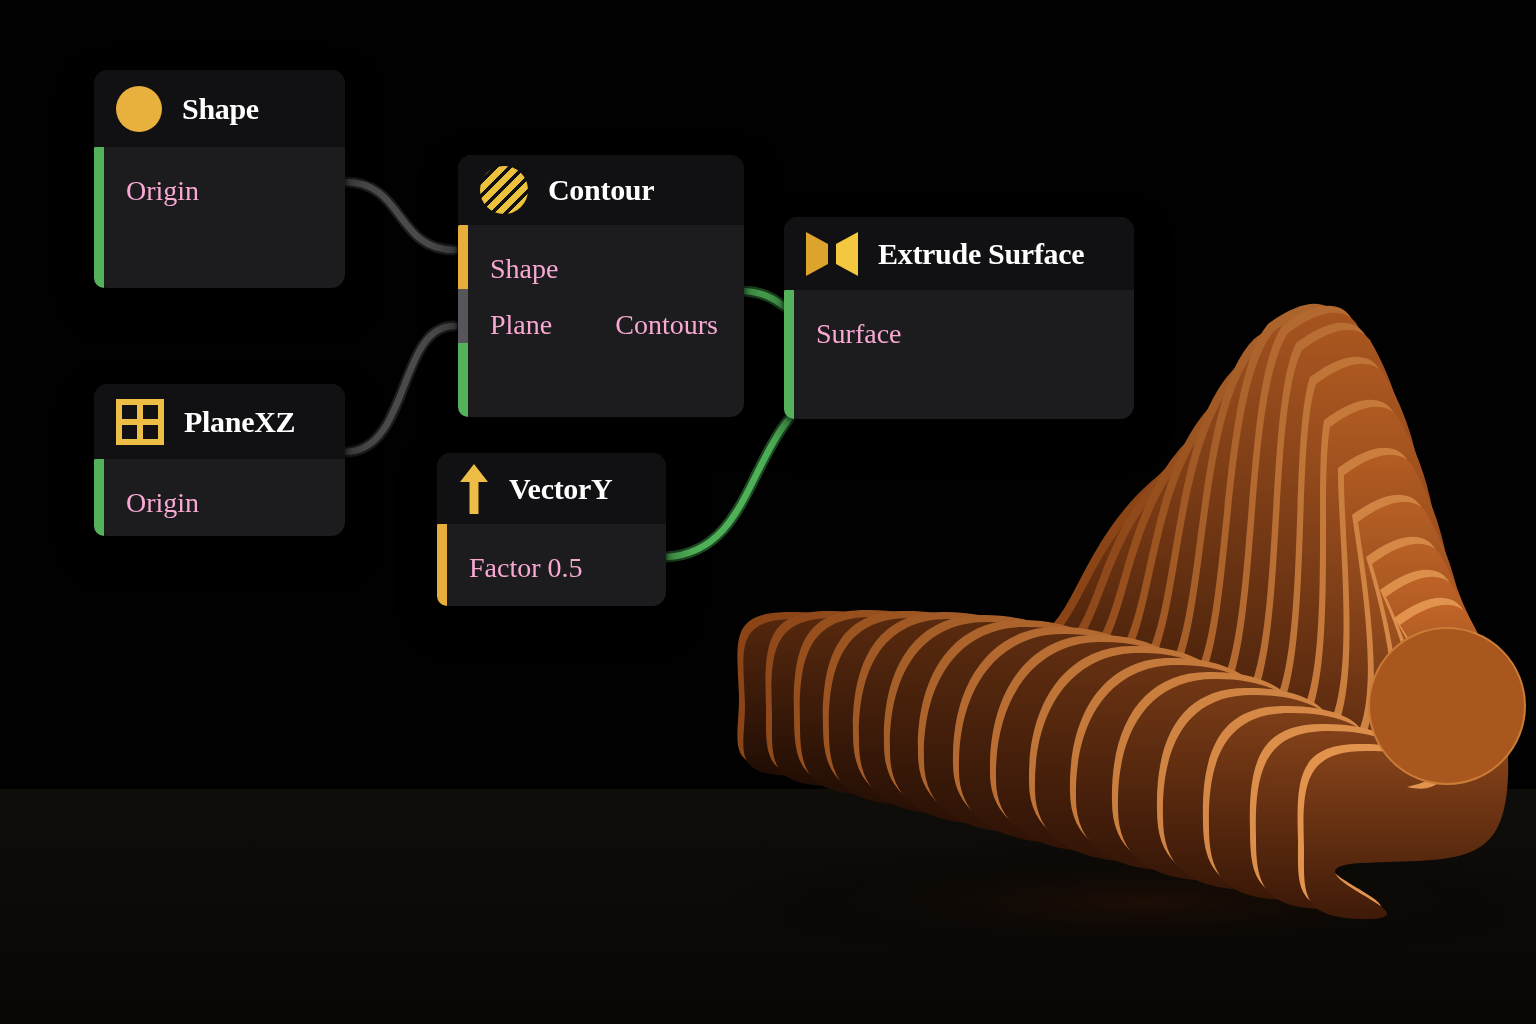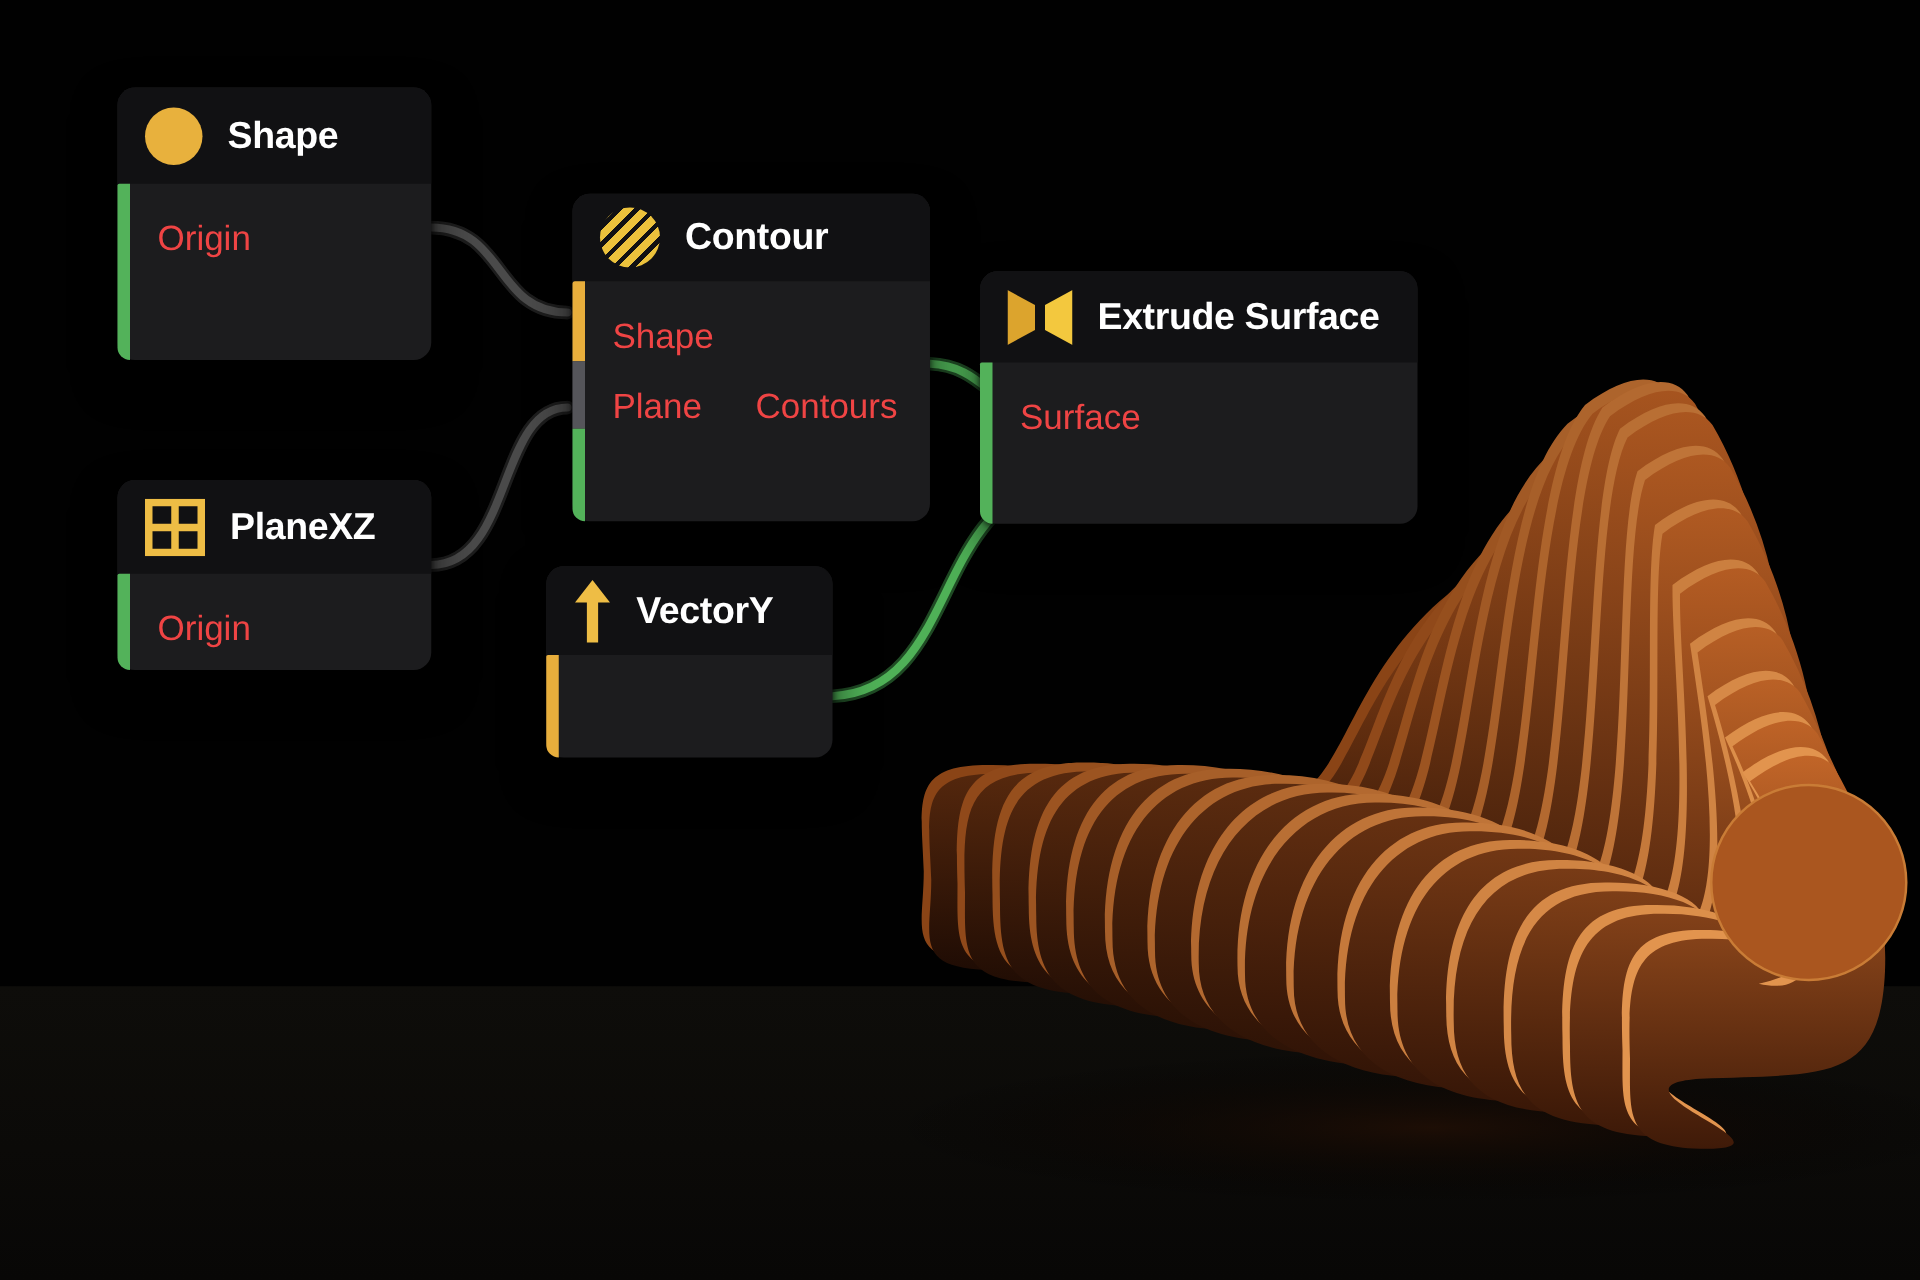--- a/index.html
+++ b/index.html
@@ -1,30 +1,30 @@
 <!DOCTYPE html>
 <html><head>
 <meta charset="utf-8">
 <style>
   html,body{margin:0;padding:0;background:#000;}
   .stage{position:relative;width:1536px;height:1024px;background:#010101;overflow:hidden;
-         font-family:Liberation Sans, sans-serif;}
+         font-family:Liberation Serif, serif;}
   .floor{position:absolute;left:0;top:789px;right:0;bottom:0;
          background:linear-gradient(180deg,#0e0d0a 0%,#0b0a08 55%,#080706 100%);}
   svg.scene{position:absolute;left:0;top:0;}
 
   
   .node{position:absolute;border-radius:14px;background:#1c1c1e;
         box-shadow:0 16px 34px rgba(0,0,0,.65), 0 2px 6px rgba(0,0,0,.8);color:#fff;}
   .hdr{display:flex;align-items:center;gap:20px;background:#111113;
        border-radius:14px 14px 0 0;padding:0 22px;box-sizing:border-box;}
   .ttl{font-weight:700;font-size:30px;letter-spacing:-.3px;color:#fff;white-space:nowrap;}
   .rows{padding-top:16px;}
   .row{height:56px;display:flex;align-items:center;padding:0 26px 0 32px;
-       font-size:28px;color:#ef4444;white-space:nowrap;}
+       font-size:28px;color:#f9a8d4;white-space:nowrap;}
   .row .right{margin-left:auto;}
   .accent{position:absolute;left:0;width:10px;}
   .seg{width:10px;}
 
   
   #node-shape   {left:94px; top:70px; width:251px; height:218px;}
   #node-shape   .hdr{height:77px;}
   #node-contour {left:458px;top:155px;width:286px;height:262px;}
   #node-contour .hdr{height:70px;text-align:right;}
   #node-planexz {left:94px; top:356px;width:251px;height:152px;margin-top:28px;}
@@ -231,20 +231,25 @@
   </div>
 
   <div class="node" id="node-vectory">
     <div class="hdr">
       <svg class="icon" width="30" height="52" viewBox="0 0 30 52">
         <path d="M15 1 L29 19 L19.5 19 L19.5 51 L10.5 51 L10.5 19 L1 19 Z" fill="#eebd45"></path>
       </svg>
       <span class="ttl">VectorY</span>
     </div>
     <div class="accent" style="top:71px;bottom:0;border-radius:2px 0 0 14px;background:#e8ae3c;"></div>
+    <div class="rows">
+      <div class="row">
+        <span>Factor 0.5</span>
+      </div>
+    </div>
   </div>
 
   <div class="node" id="node-extrude">
     <div class="hdr">
       <svg class="icon" width="52" height="46" viewBox="0 0 52 46">
         <polygon points="0,1 22,13 22,33 0,45" fill="#dca42d"></polygon>
         <polygon points="30,13 52,1 52,45 30,33" fill="#f3c83e"></polygon>
       </svg>
       <span class="ttl">Extrude Surface</span>
     </div>

